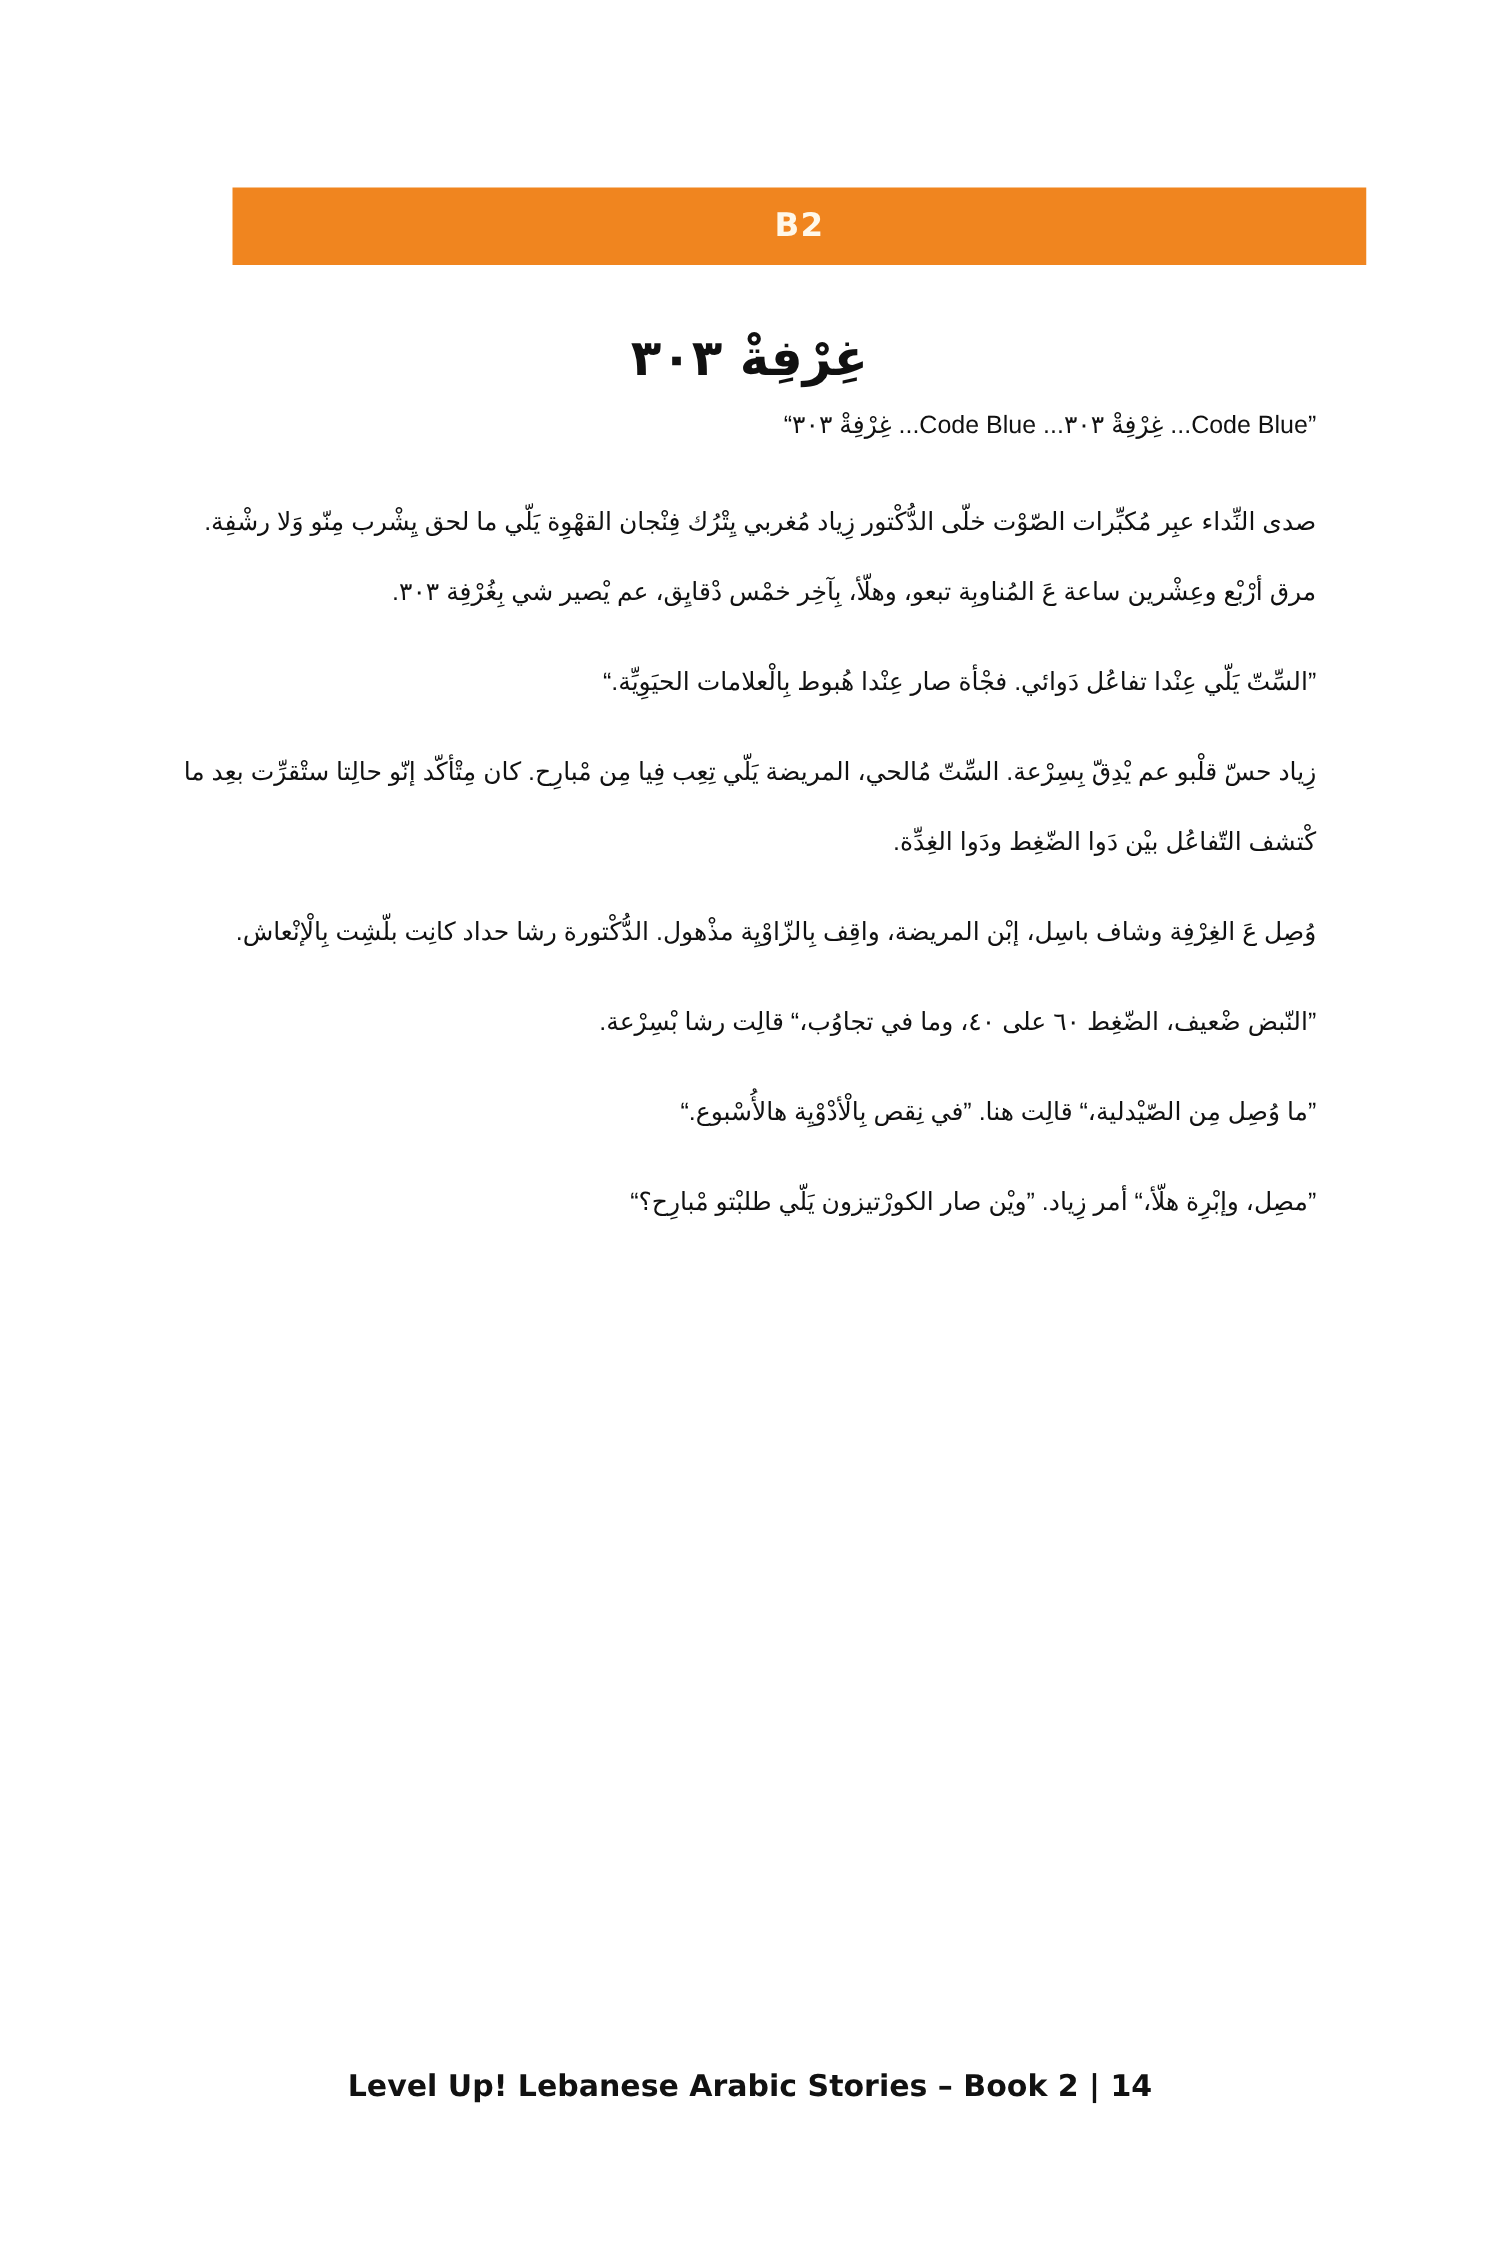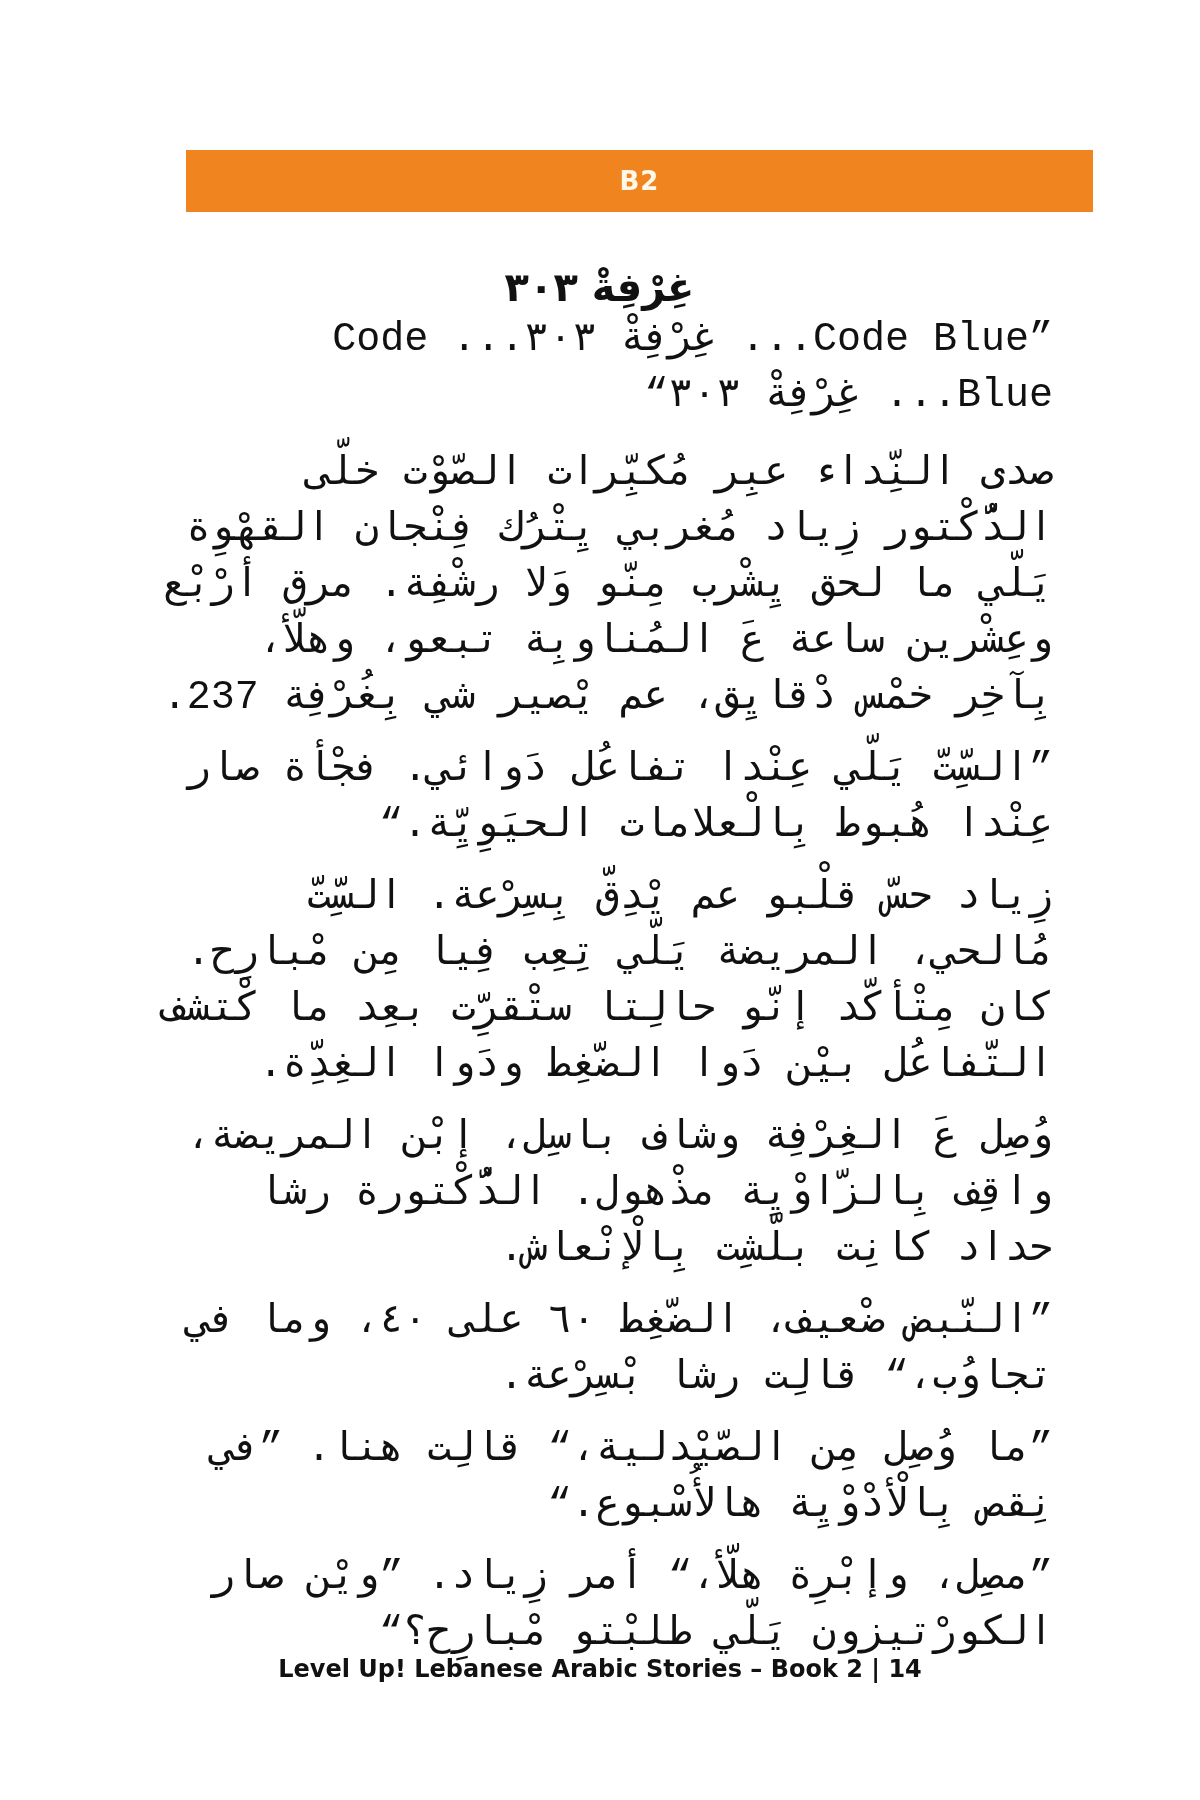--- a/index.html
+++ b/index.html
@@ -46,22 +46,22 @@
       font-size: 40px;
       line-height: 60px;
     }
     .story-body {
       position: absolute;
       left: 146px;
       width: 907px;
       top: 312px;
       direction: rtl;
       text-align: right;
-      font-family: Liberation Mono, monospace;
-      font-size: 40px;
+      font-family: Liberation Sans, sans-serif;
+      font-size: 20px;
       line-height: 56px;
     }
     .story-body p {
       margin: 0 0 16px 0;
     }
     .story-body p.first {
       margin-bottom: 22px;
     }
     .footer {
       position: absolute;
@@ -80,21 +80,21 @@
 <body>
 
 <div class="level-bar">
   <span class="level-label">B2</span>
 </div>
 
 <h1 class="story-title">غِرْفِةْ ٣٠٣</h1>
 
 <div class="story-body">
   <p class="first">”Code Blue... غِرْفِةْ ٣٠٣... Code Blue... غِرْفِةْ ٣٠٣“</p>
-  <p>صدى النِّداء عبِر مُكبِّرات الصّوْت خلّى الدُّكْتور زِياد مُغربي يِتْرُك فِنْجان القهْوِة يَلّي ما لحق يِشْرب مِنّو وَلا رشْفِة. مرق أرْبْع وعِشْرين ساعة عَ المُناوبِة تبعو، وهلّأ، بِآخِر خمْس دْقايِق، عم يْصير شي بِغُرْفِة 237.</p>
+  <p>صدى النِّداء عبِر مُكبِّرات الصّوْت خلّى الدُّكْتور زِياد مُغربي يِتْرُك فِنْجان القهْوِة يَلّي ما لحق يِشْرب مِنّو وَلا رشْفِة. مرق أرْبْع وعِشْرين ساعة عَ المُناوبِة تبعو، وهلّأ، بِآخِر خمْس دْقايِق، عم يْصير شي بِغُرْفِة ٣٠٣.</p>
   <p>”السِّتّ يَلّي عِنْدا تفاعُل دَوائي. فجْأة صار عِنْدا هُبوط بِالْعلامات الحيَوِيِّة.“</p>
   <p>زِياد حسّ قلْبو عم يْدِقّ بِسِرْعة. السِّتّ مُالحي، المريضة يَلّي تِعِب فِيا مِن مْبارِح. كان مِتْأكّد إنّو حالِتا ستْقرِّت بعِد ما كْتشف التّفاعُل بيْن دَوا الضّغِط ودَوا الغِدِّة.</p>
   <p>وُصِل عَ الغِرْفِة وشاف باسِل، إبْن المريضة، واقِف بِالزّاوْيِة مذْهول. الدُّكْتورة رشا حداد كانِت بلّشِت بِالْإنْعاش.</p>
   <p>”النّبض ضْعيف، الضّغِط ٦٠ على ٤٠، وما في تجاوُب،“ قالِت رشا بْسِرْعة.</p>
   <p>”ما وُصِل مِن الصّيْدلية،“ قالِت هنا. ”في نِقص بِالْأدْوْيِة هالأُسْبوع.“</p>
   <p>”مصِل، وإبْرِة هلّأ،“ أمر زِياد. ”ويْن صار الكورْتيزون يَلّي طلبْتو مْبارِح؟“</p>
 </div>
 
 <div class="footer">Level Up! Lebanese Arabic Stories – Book 2 | 14</div>
 

